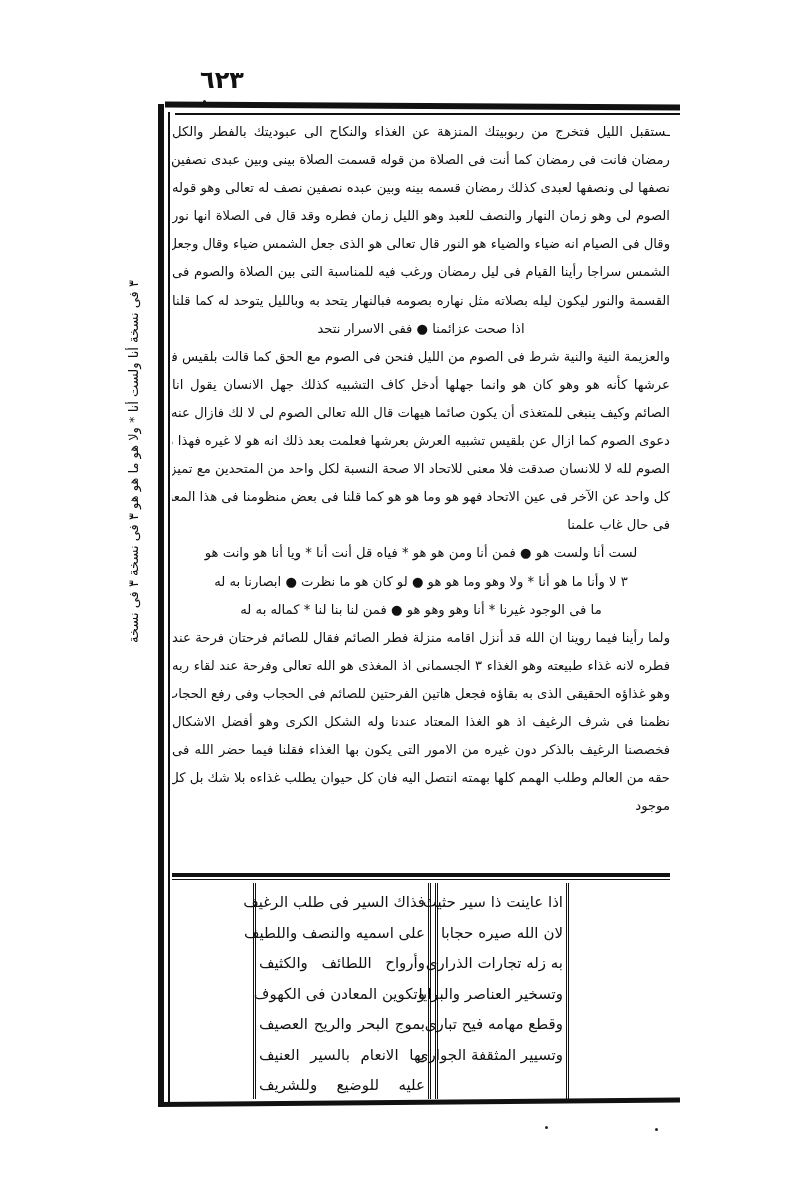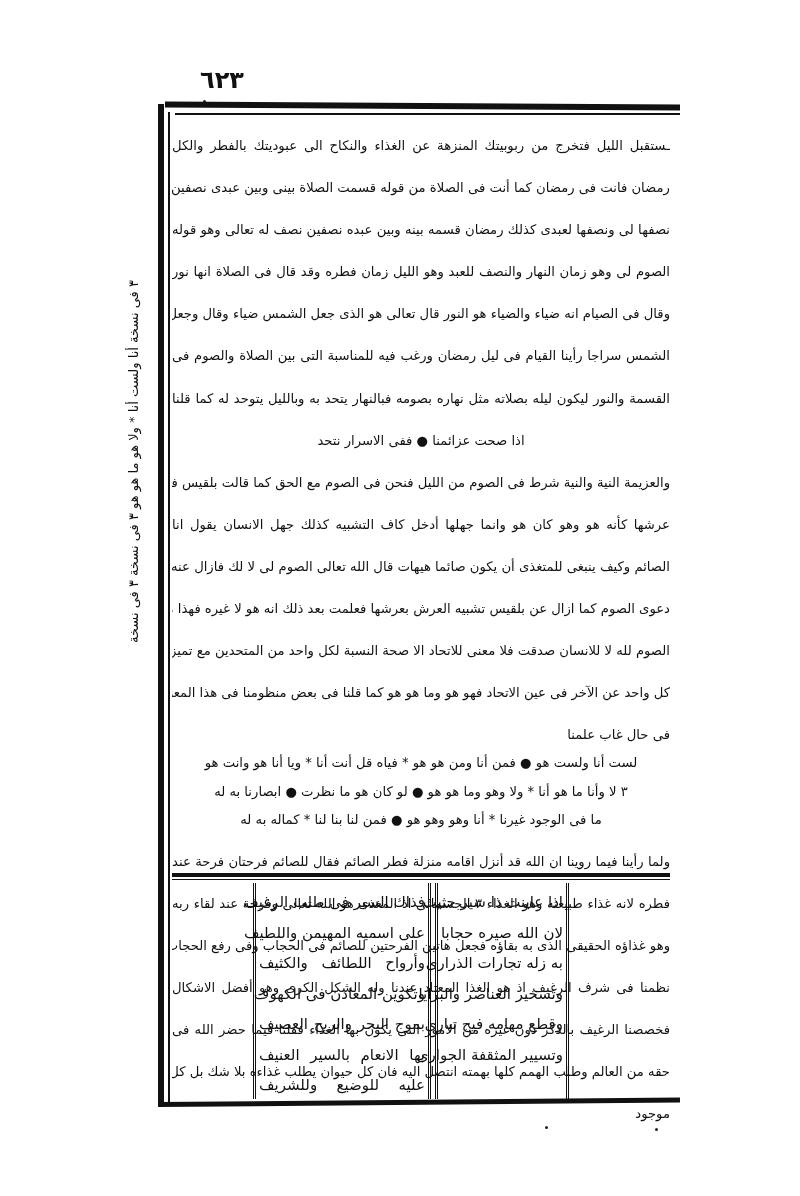--- a/index.html
+++ b/index.html
@@ -13,21 +13,21 @@
   .dot { position:absolute; width:3px; height:3px; background:#222; border-radius:50%; }
   .frame-top-thick { position:absolute; left:165px; top:103px; width:515px; height:6px; background:#111; transform:rotate(0.35deg); }
   .frame-top-thin { position:absolute; left:175px; top:113px; width:505px; height:2px; background:#111; }
   .frame-left-thick { position:absolute; left:158px; top:104px; width:6px; height:1003px; background:#111; }
   .frame-left-thin { position:absolute; left:168px; top:112px; width:2px; height:990px; background:#111; }
   .frame-bottom { position:absolute; left:158px; top:1102px; width:522px; height:5px; background:#111; transform:rotate(-0.5deg); transform-origin:left; }
   .main-text {
     position:absolute; left:172px; top:118px; width:498px;
     direction:rtl; font-family:"DejaVu Sans", sans-serif; font-size:13.2px; line-height:28.1px;
   }
-  .line { white-space:nowrap; overflow:hidden; text-align:justify; text-align-last:justify; height:28.1px;margin-top:14px; }
+  .line { white-space:nowrap; overflow:hidden; text-align:justify; text-align-last:justify; height:28.1px; }
   .line.center { text-align:left; text-align-last:center; }
   .line.short { text-align:right; text-align-last:right; }
   .verse-line { white-space:nowrap; text-align:center; text-align-last:center; height:28.1px; }
   .separator { position:absolute; left:172px; top:873px; width:498px; height:4px; background:#111; }
   .separator-thin { position:absolute; left:172px; top:879px; width:498px; height:1px; background:#111; }
   .poem-box {
     position:absolute; top:883px; height:216px; border-left:3px double #111; border-right:3px double #111;
     direction:rtl; font-size:15px; line-height:30.5px; padding:4px 3px 12px 3px; box-sizing:border-box;
   }
   .poem-box .pl { white-space:nowrap; text-align:justify; text-align-last:justify; height:30.5px; }
@@ -85,21 +85,21 @@
   <div class="pl">اذا عاينت ذا سير حثيث</div>
   <div class="pl">لان الله صيره حجابا</div>
   <div class="pl">به زله تجارات الذرارى</div>
   <div class="pl">وتسخير العناصر والبرايا</div>
   <div class="pl">وقطع مهامه فيح تبارى</div>
   <div class="pl">وتسيير المثقفة الجوارى</div>
 </div>
 
 <div class="poem-box" style="left:253px;width:178px;">
   <div class="pl">فذاك السير فى طلب الرغيف</div>
-  <div class="pl">على اسميه المهيمن واللطيف</div>
+  <div class="pl">على اسميه والنصف واللطيف</div>
   <div class="pl">وأرواح اللطائف والكثيف</div>
   <div class="pl">وتكوين المعادن فى الكهوف</div>
   <div class="pl">بموج البحر والريح العصيف</div>
   <div class="pl">بها الانعام بالسير العنيف</div>
   <div class="pl">عليه للوضيع وللشريف</div>
 </div>
 
 <div class="frame-bottom"></div>
 <div class="dot" style="left:545px;top:1126px;"></div>
 <div class="dot" style="left:655px;top:1128px;"></div>

